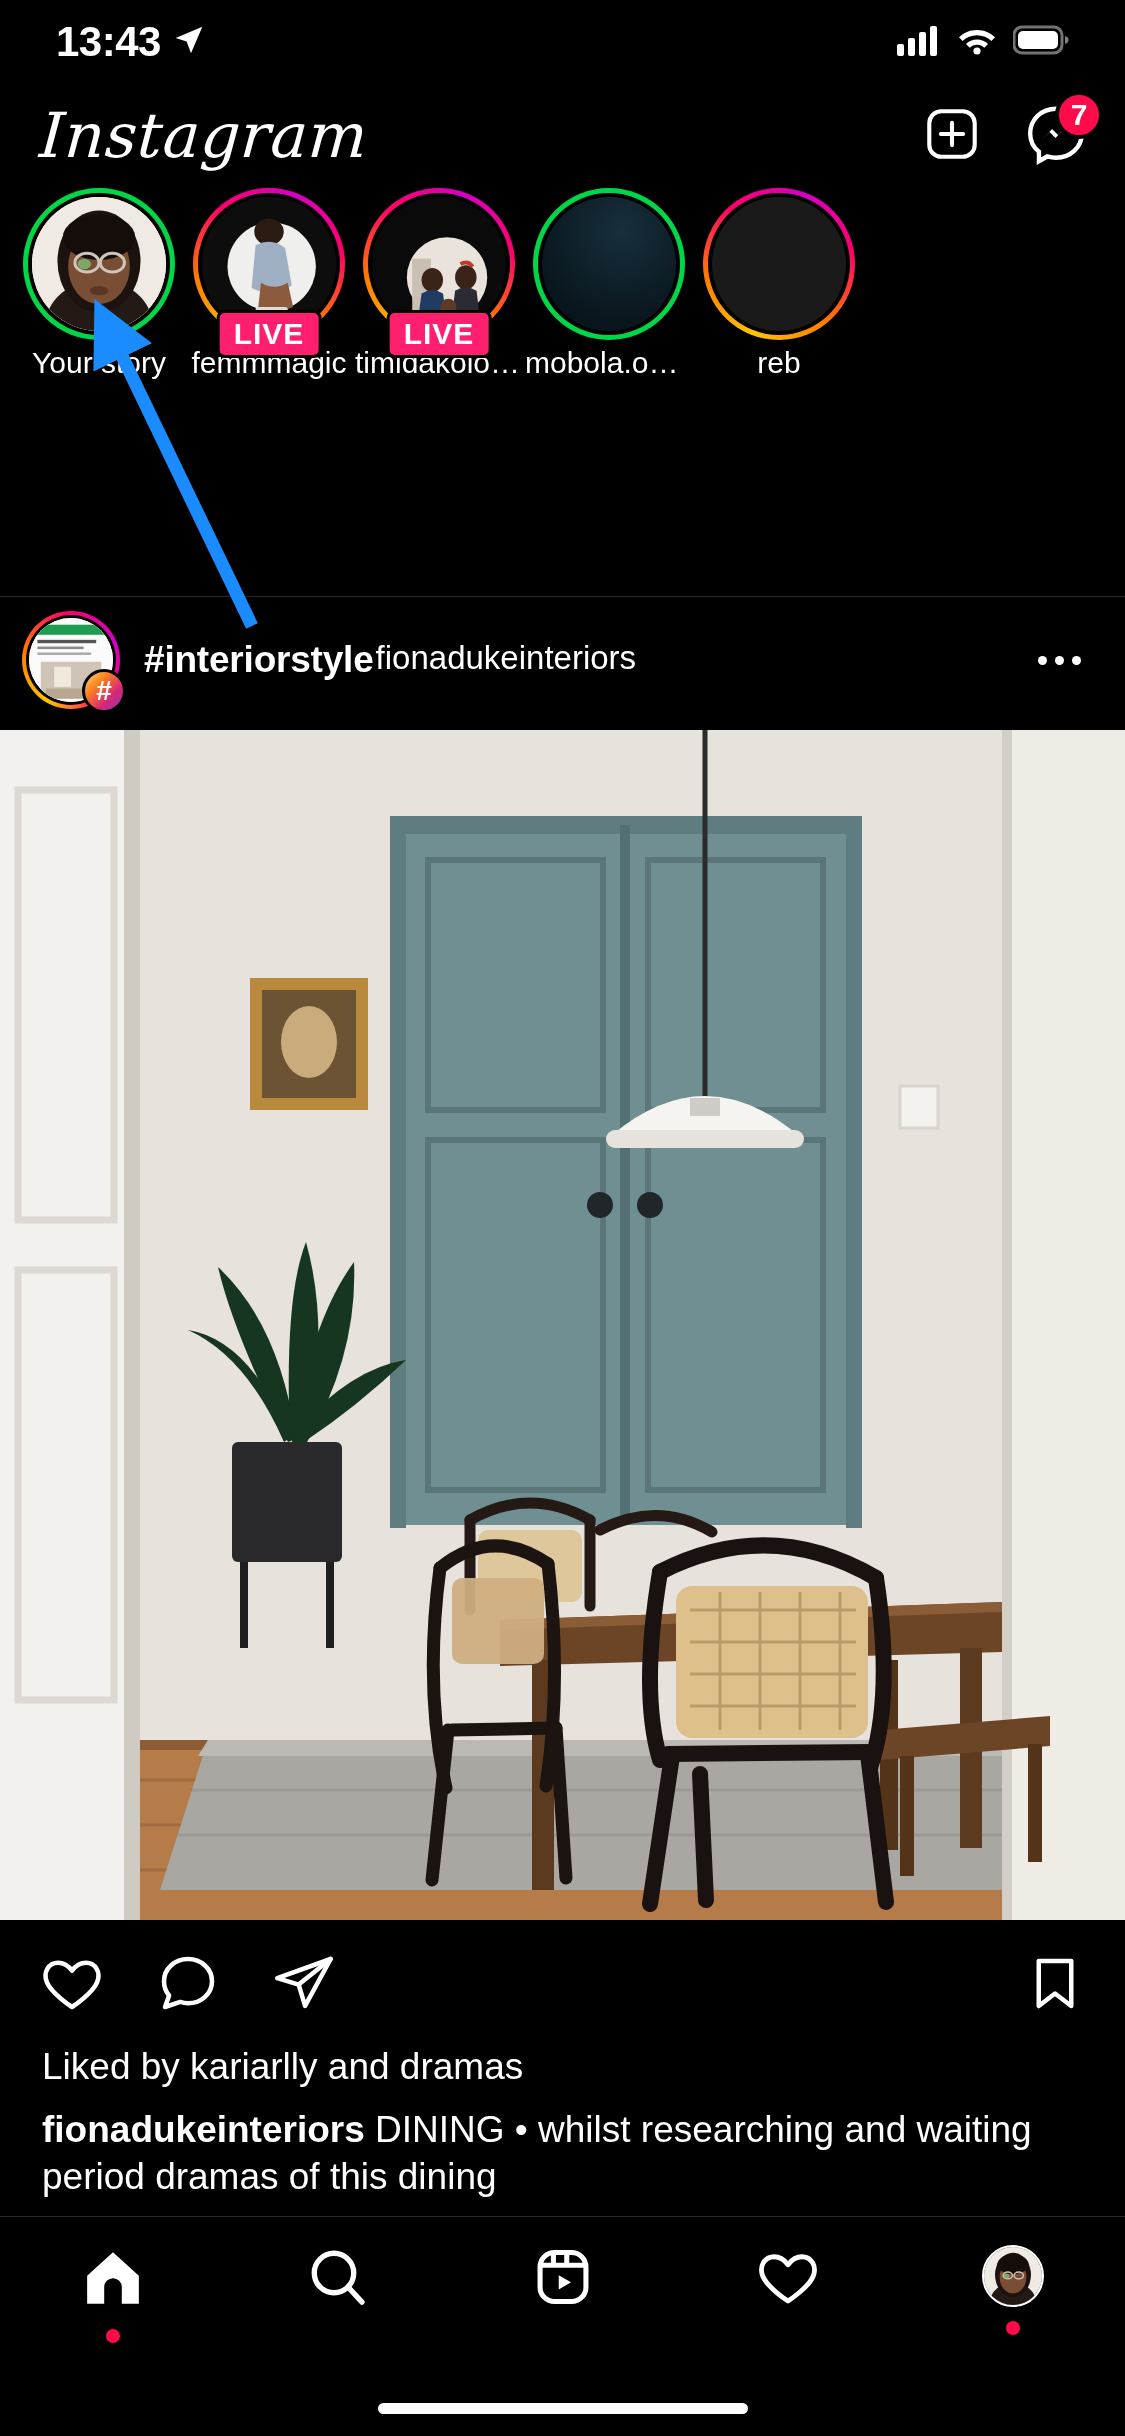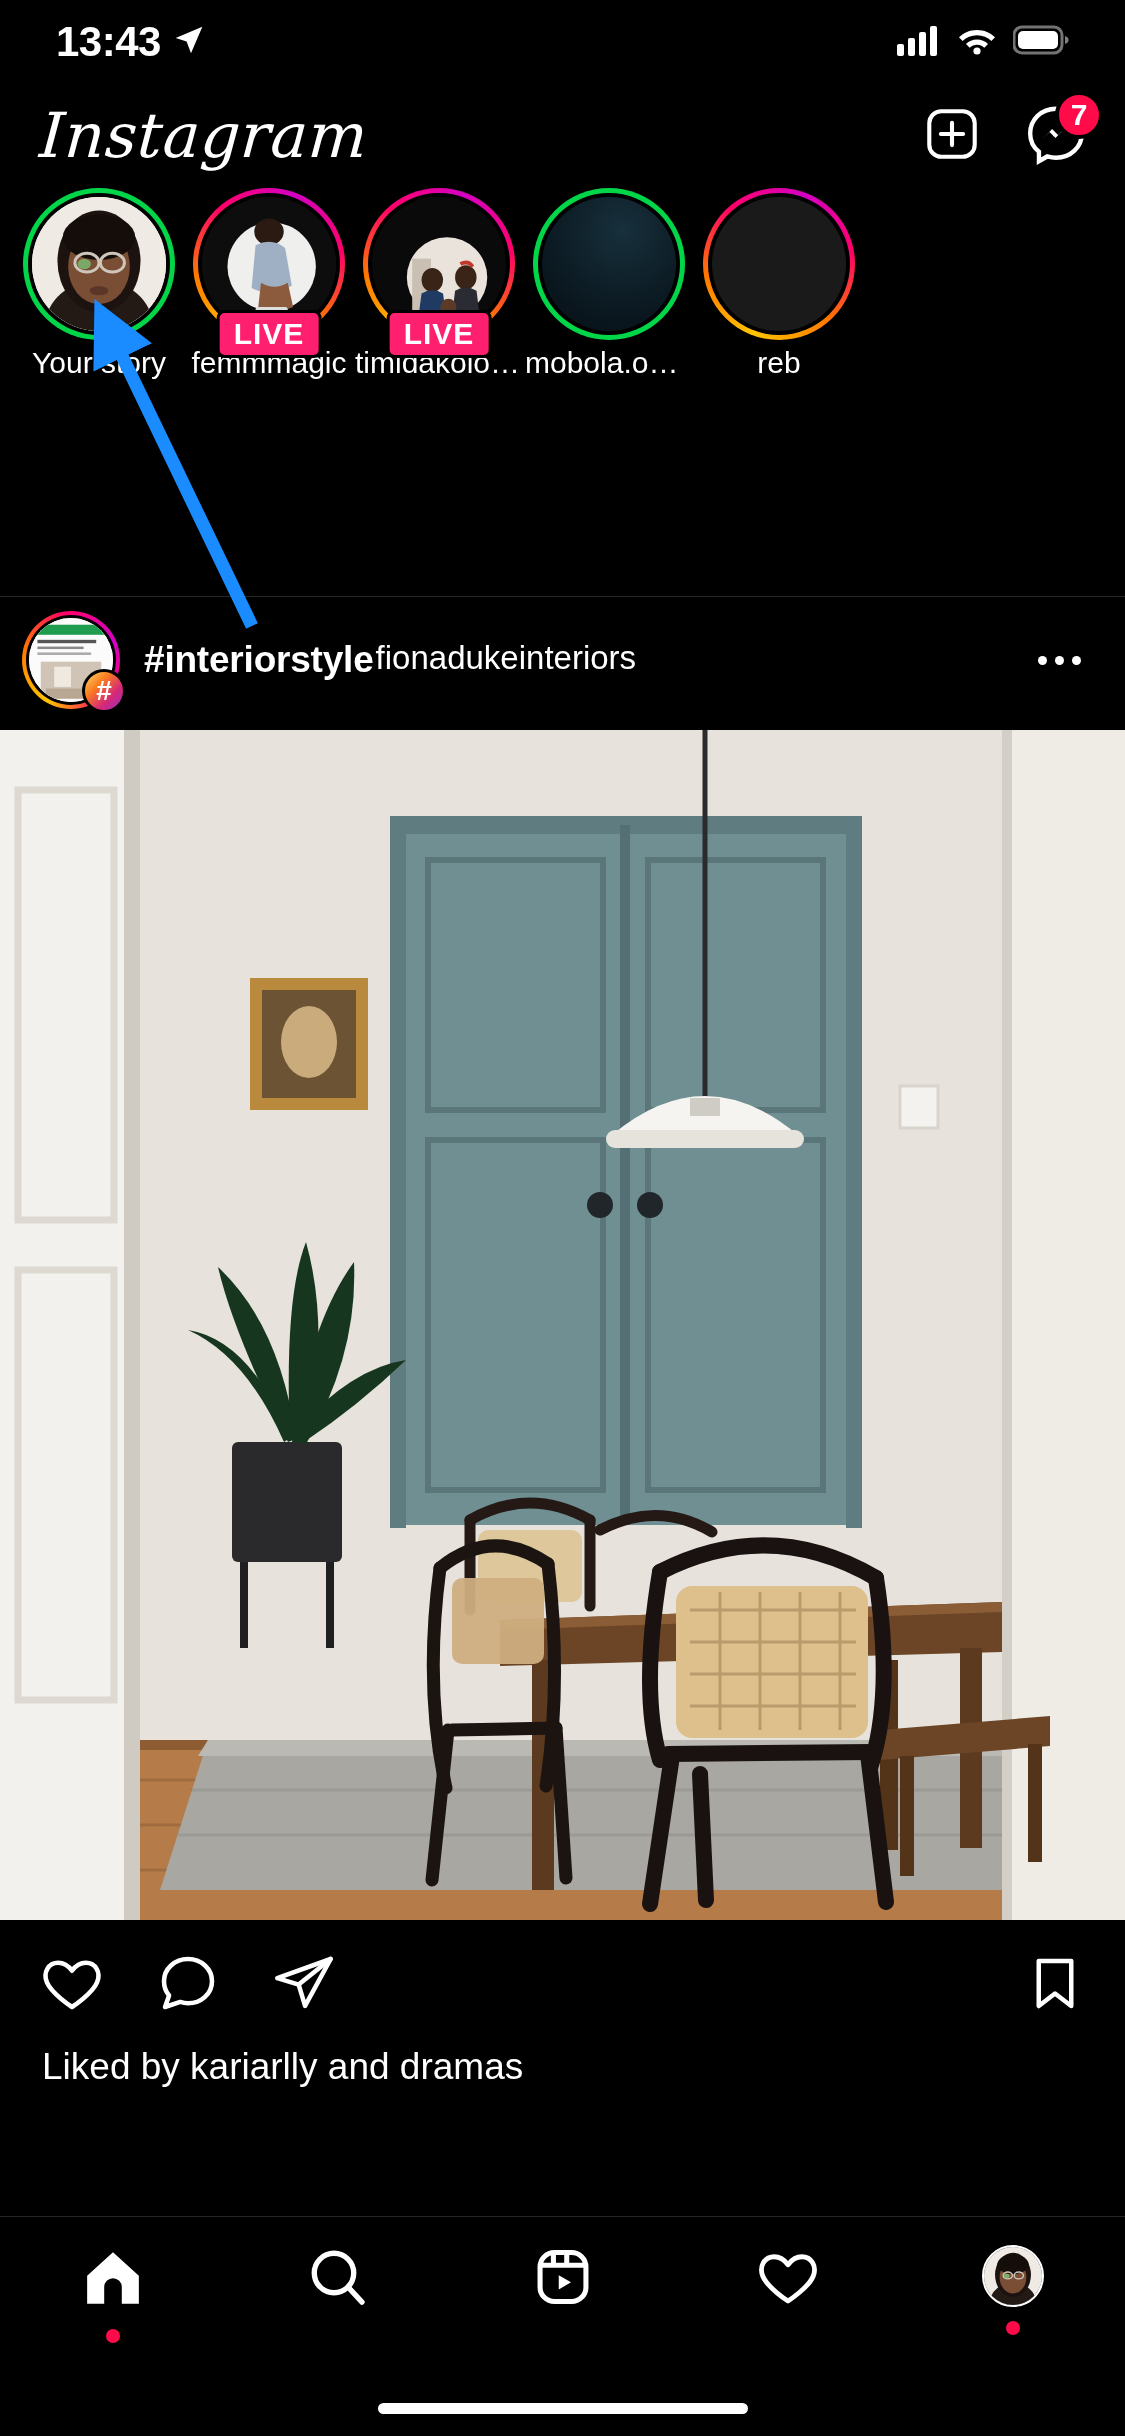--- a/index.html
+++ b/index.html
@@ -489,20 +489,24 @@
           <path d="M5.5 3.2h13v18l-6.5-5-6.5 5z"></path>
         </svg>
       </span>
     </div>
   </div>
 
   <div class="likes">
     <span>Liked by </span><b>kariarlly</b><span> and </span><b>dramas</b>
   </div>
 
+  <div class="caption">
+    <b>fionadukeinteriors</b><span> DINING • whilst researching</span>
+    <span>and waiting period dramas of this dining</span>
+  </div>
 
   <div class="tabbar">
     <div class="tab">
       <span>
         <svg width="66" height="66" viewBox="0 0 24 24">
           <path d="M12 2.6L2.6 11.2V21.4h6.2v-6.1a3.2 3.2 0 016.4 0v6.1h6.2V11.2z" fill="#fff"></path>
         </svg>
       </span>
       <span class="tab-dot"></span>
     </div>

